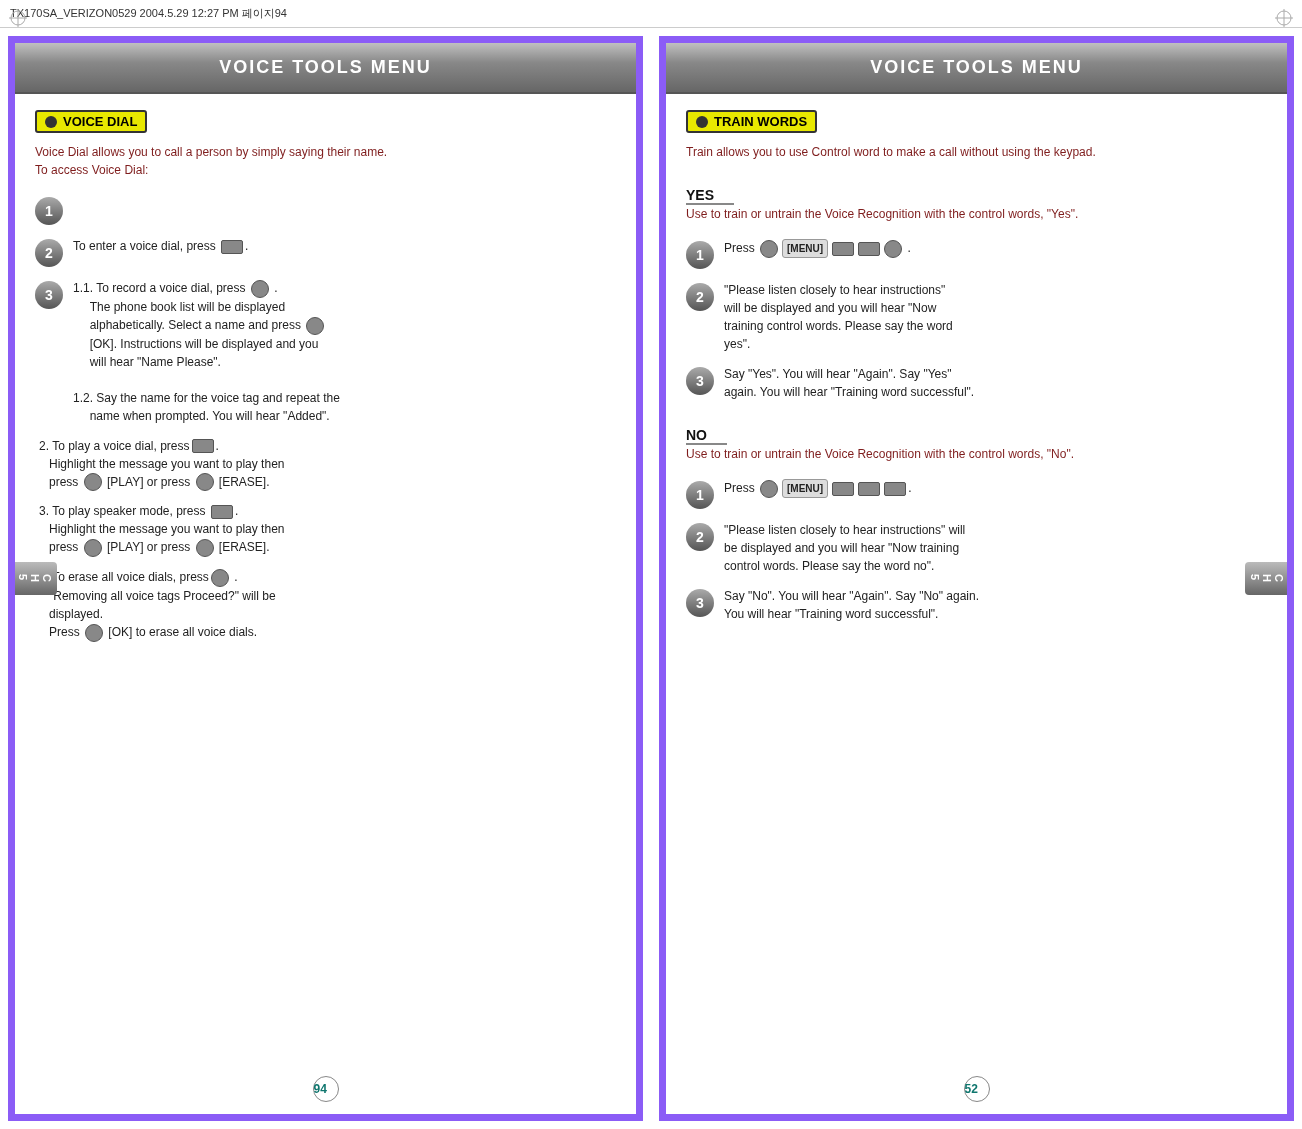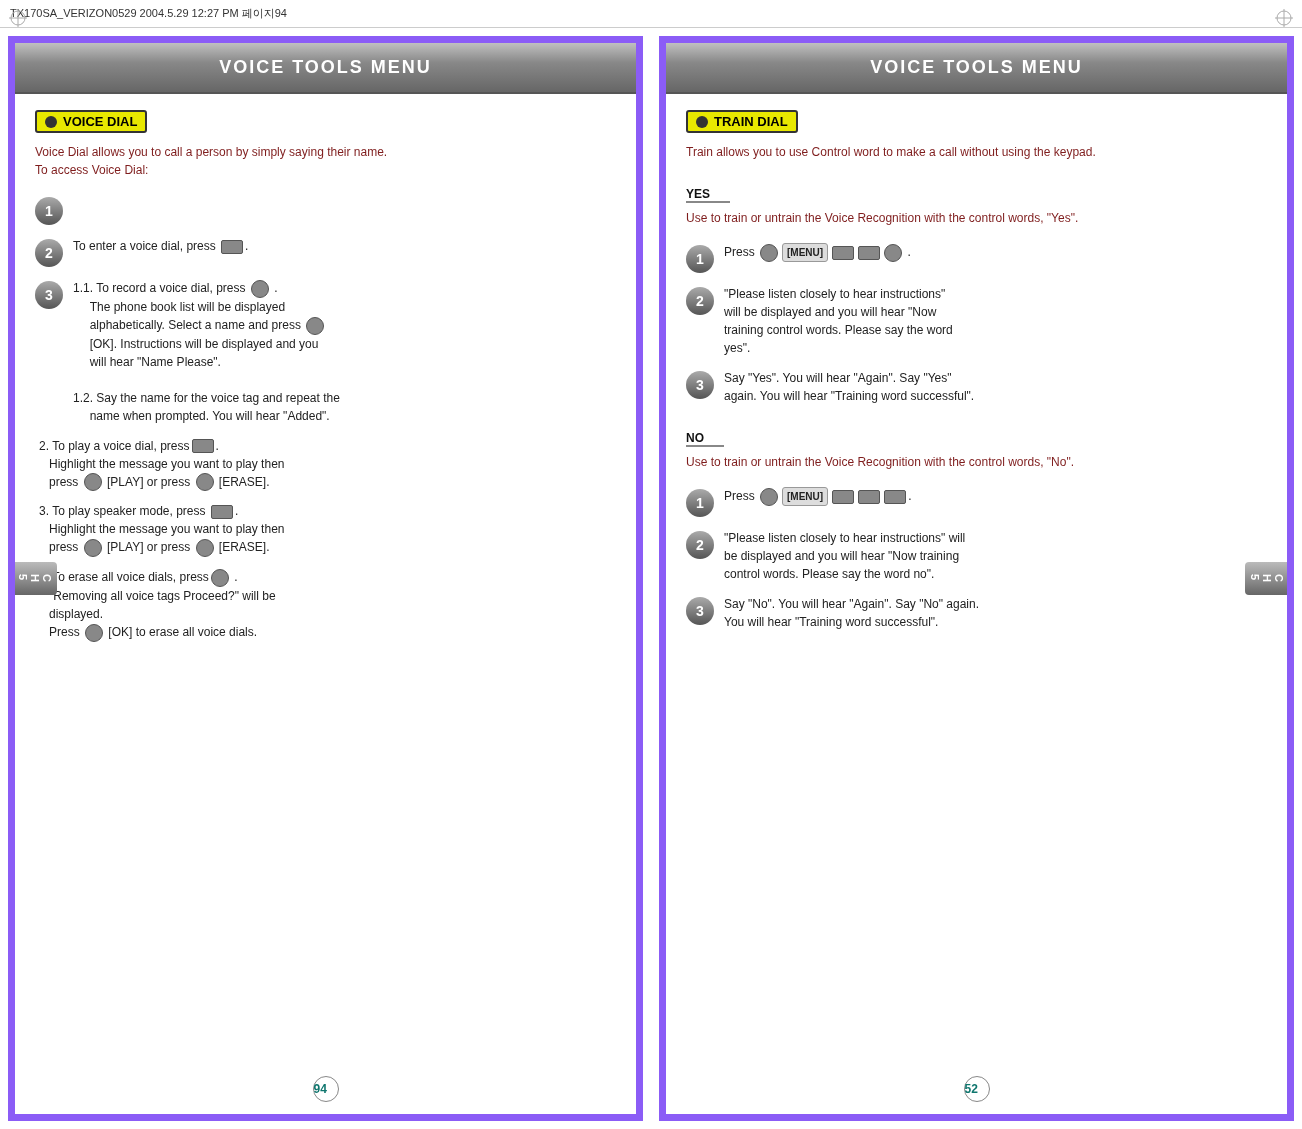--- a/index.html
+++ b/index.html
@@ -157,26 +157,25 @@
       font-size: 12px;
       color: #222;
       line-height: 1.5;
       margin-bottom: 10px;
       padding-left: 4px;
       margin-top: 11px;
     }
 
     
     .sub-heading {
-      font-size: 12px;
+      font-size: 14px;
       font-weight: bold;
       color: #111;
       border-bottom: 2px solid #888;
       display: inline-block;
-      margin-bottom: 6px;
       margin-top: 10px;
       padding-right: 20px;
     }
 
     
     .side-tab {
       position: absolute;
       right: -2px;
       top: 50%;
       transform: translateY(-50%);
@@ -351,21 +350,21 @@
   </div>
 
   <div class="panel">
     <div class="panel-header">
       <span>VOICE TOOLS MENU</span>
     </div>
     <div class="panel-content">
       
       <div class="section-badge">
         <span class="dot"></span>
-        <span>TRAIN DIAL</span>
+        <span>TRAIN WORDS</span>
       </div>
       
       <div class="desc-text">
         Train allows you to use Control word to make a call without using the keypad.
       </div>
 
       
       <div class="sub-heading">YES</div>
       <div class="desc-text">
         Use  to train or untrain the Voice Recognition with the control words, "Yes".

